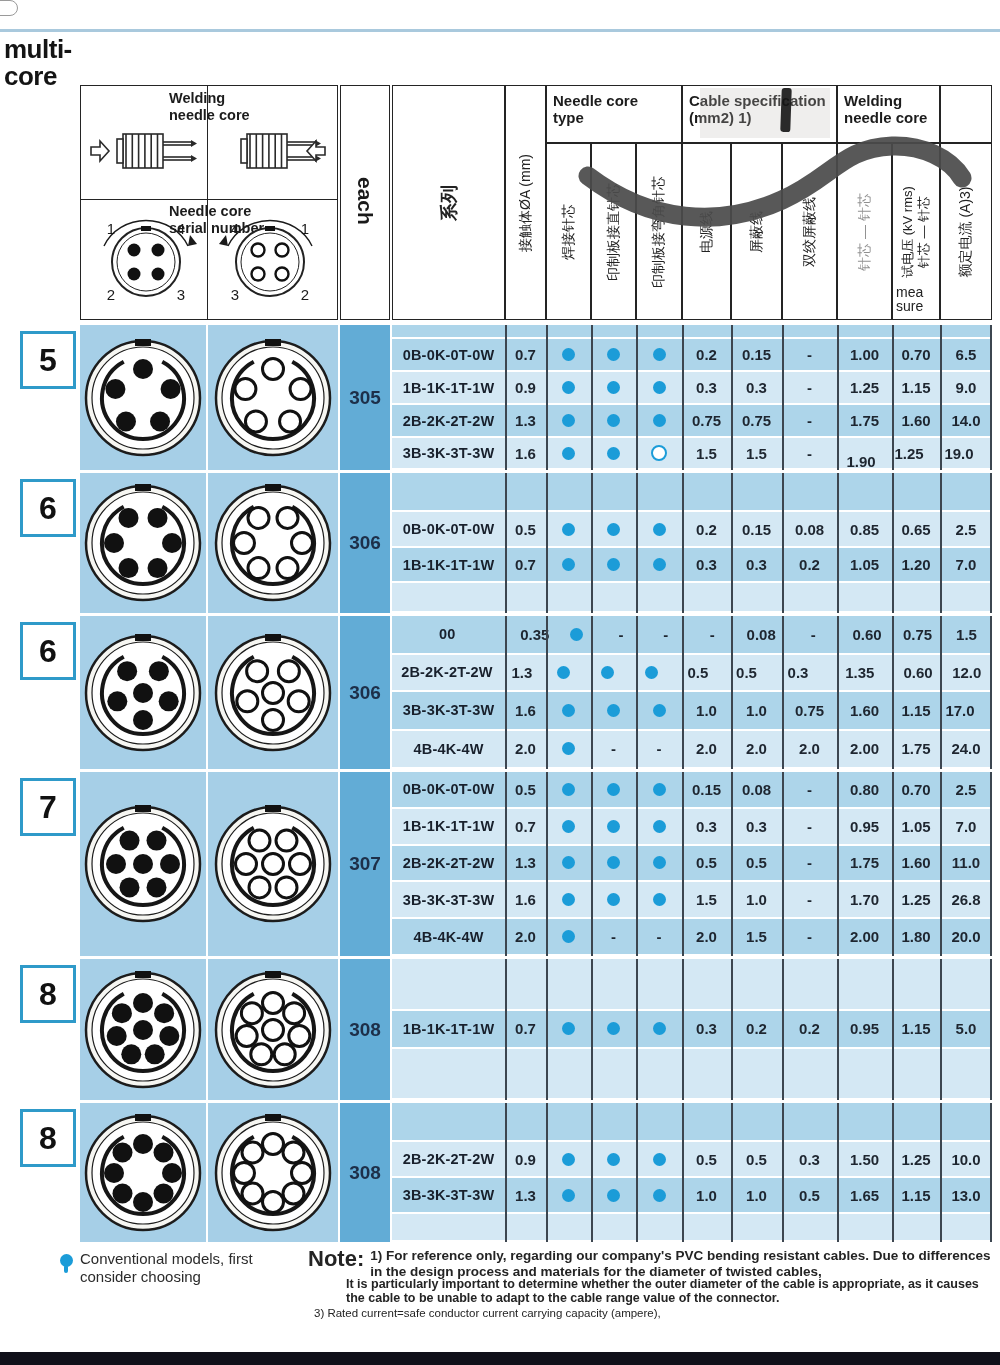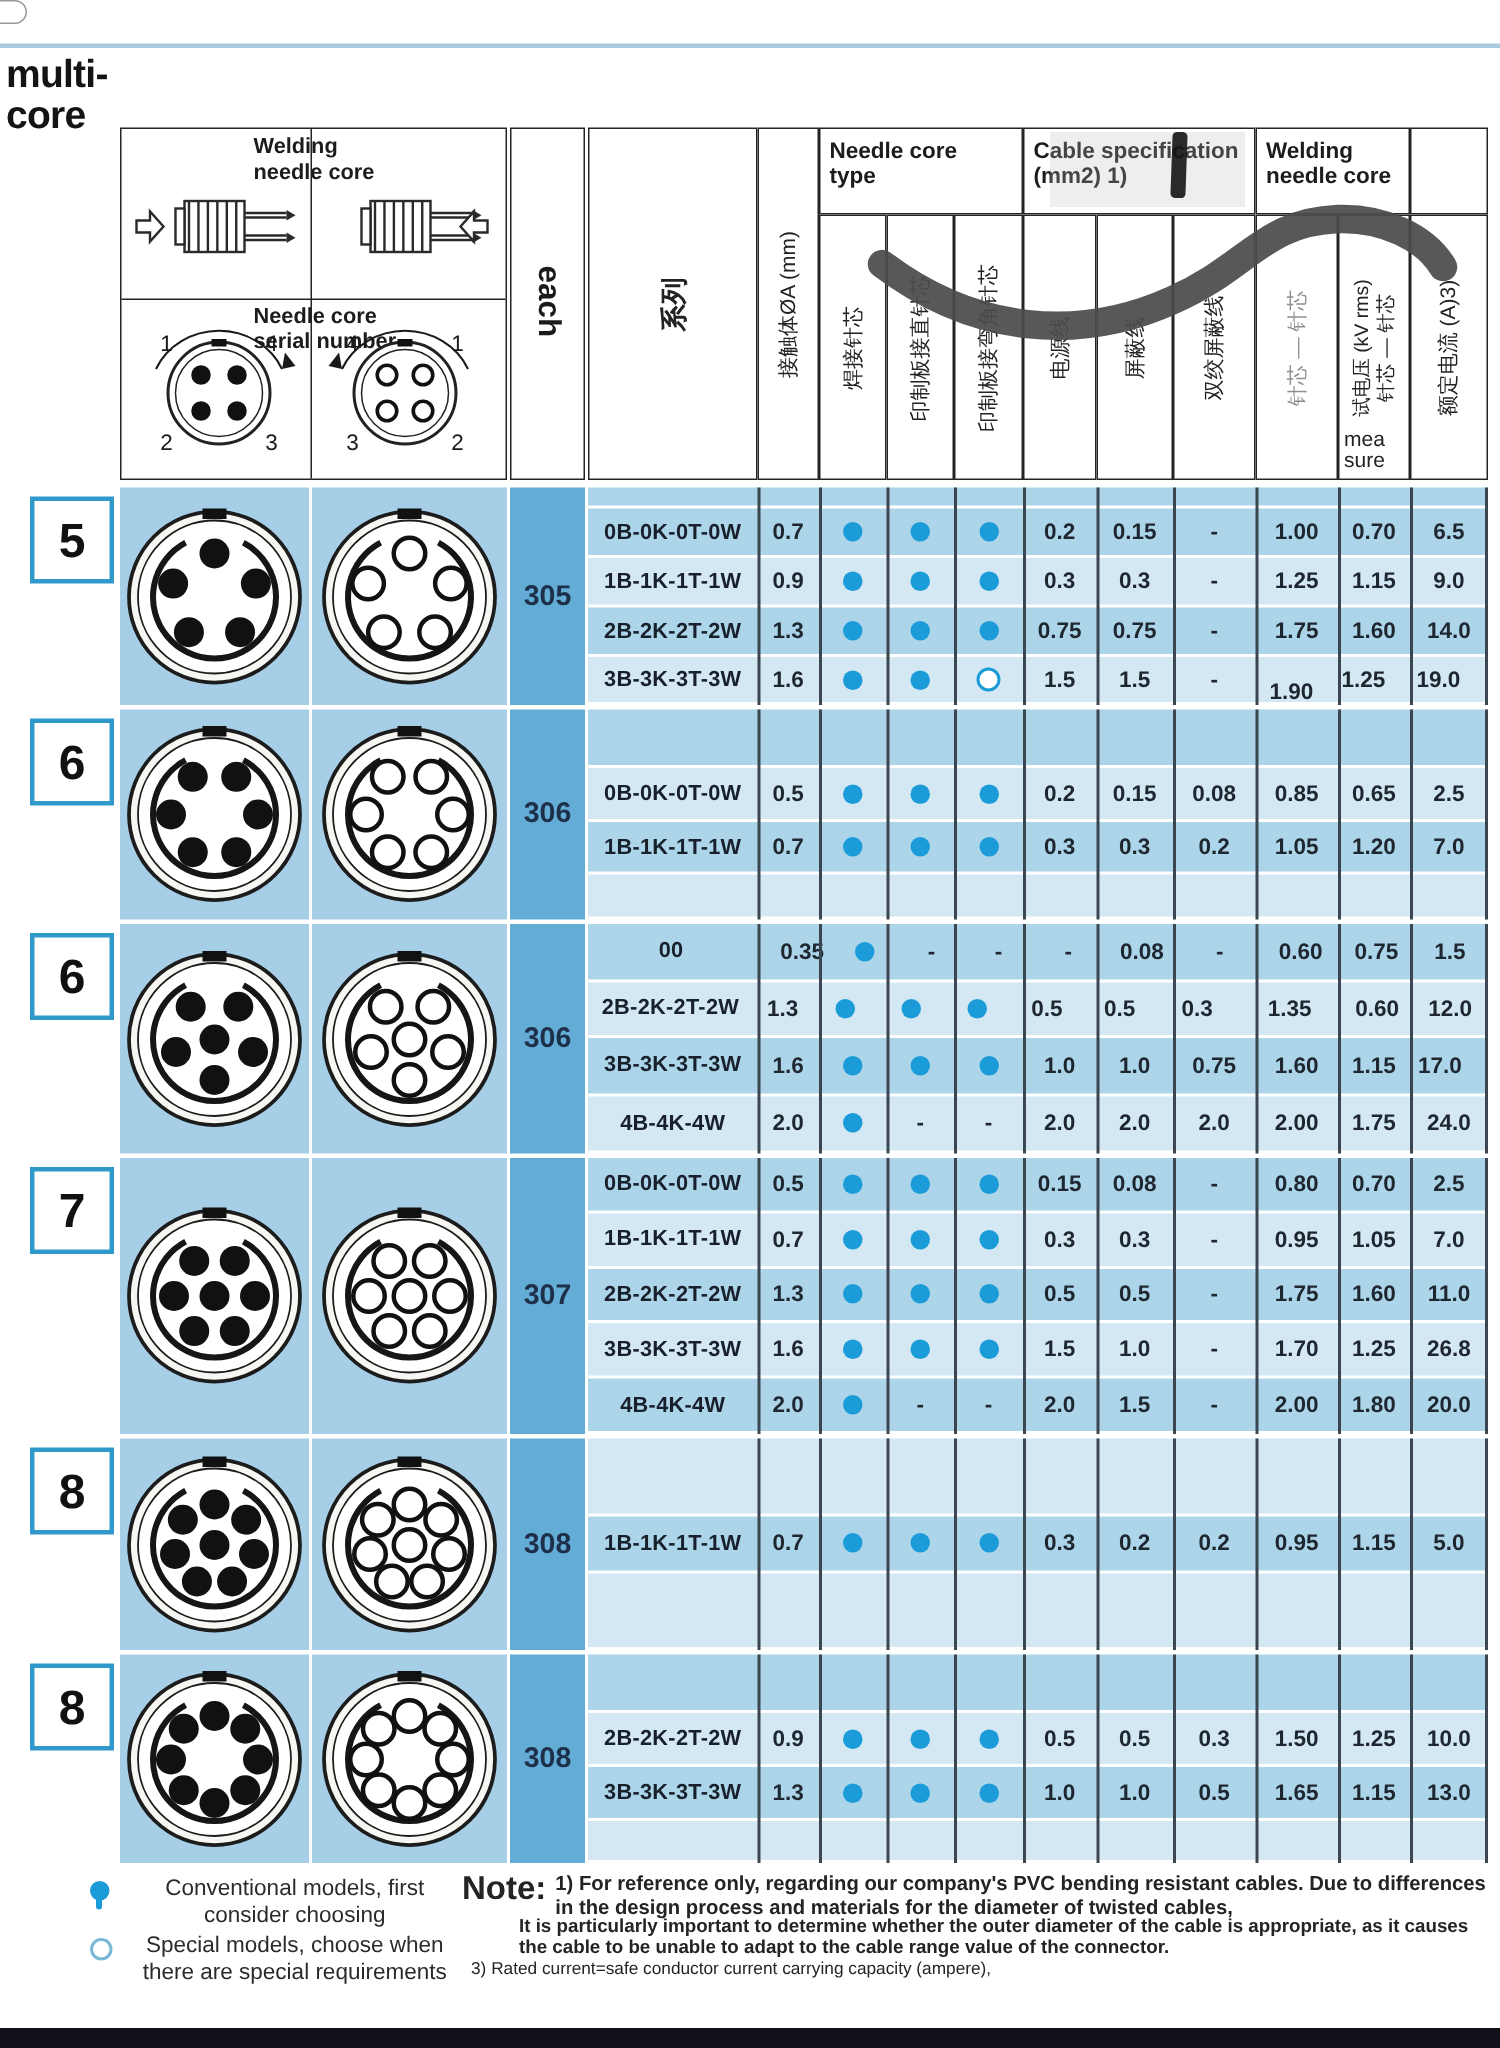--- a/index.html
+++ b/index.html
@@ -35,21 +35,21 @@
   .trow:last-child{margin-bottom:0;}
   .mcell{width:113px;display:flex;align-items:center;justify-content:center;
          font-size:14.5px;font-weight:bold;color:#18202c;letter-spacing:.2px;}
   .dcell{display:flex;align-items:center;justify-content:center;
          font-size:15px;font-weight:600;color:#1e2630;}
   .vline{position:absolute;top:0;bottom:0;width:1.6px;background:#3c4650;}
   .dot{width:13px;height:13px;border-radius:50%;background:#1b9cd8;}
   .odot{width:12px;height:12px;border-radius:50%;background:#fff;border:2.5px solid #1b9cd8;}
 
   
-  .legend{position:absolute;left:58px;top:1250px;width:255px;font-size:15px;color:#2b2b2b;line-height:1.2;text-align:center;}
+  .legend{position:absolute;left:58px;top:1250px;width:255px;font-size:15px;color:#2b2b2b;line-height:1.2;}
   .legrow{position:relative;padding-left:22px;margin-bottom:2px;}
   .legdot{position:absolute;left:2px;top:4px;width:13px;height:13px;border-radius:50%;background:#1b9cd8;}
   .legdot:after{content:"";position:absolute;left:4px;top:11px;width:4px;height:8px;background:#1b9cd8;border-radius:2px;}
   .legodot{position:absolute;left:2px;top:4px;width:11px;height:11px;border-radius:50%;background:#fff;border:2px solid #7ab8d8;}
   .notes{position:absolute;left:308px;top:1248px;width:684px;color:#242424;}
   .notehead{float:left;font-size:22px;font-weight:bold;margin-right:6px;line-height:1.0;}
   .n1{font-size:13.5px;font-weight:bold;line-height:1.18;}
   .n1b{font-size:12.5px;font-weight:bold;line-height:1.12;margin-top:-3px;margin-left:38px;}
   .n2{font-size:13.5px;line-height:1.18;margin-top:2px;margin-left:6px;}
   .n3{font-size:11.5px;line-height:1.2;margin-top:2px;margin-left:6px;}
@@ -939,24 +939,20 @@
           <div class="vline" style="left: 598.4px;"></div>
         </div>
       </div>
     </div>
 
   <div class="legend">
     <div class="legrow">
       <span class="legdot"></span>
       <span>Conventional models, first consider choosing</span>
     </div>
-    <div class="legrow">
-      <span class="legodot"></span>
-      <span>Special models, choose when there are special requirements</span>
-    </div>
   </div>
 
   <div class="notes">
     <span class="notehead">Note:</span>
     <div class="n1">1) For reference only, regarding our company's PVC bending resistant cables. Due to differences in the design process and materials for the diameter of twisted cables,</div>
     <div class="n1b">It is particularly important to determine whether the outer diameter of the cable is appropriate, as it causes the cable to be unable to adapt to the cable range value of the connector.</div>
     <div class="n3">3) Rated current=safe conductor current carrying capacity (ampere),</div>
   </div>
 
   <div class="botbar"></div>

